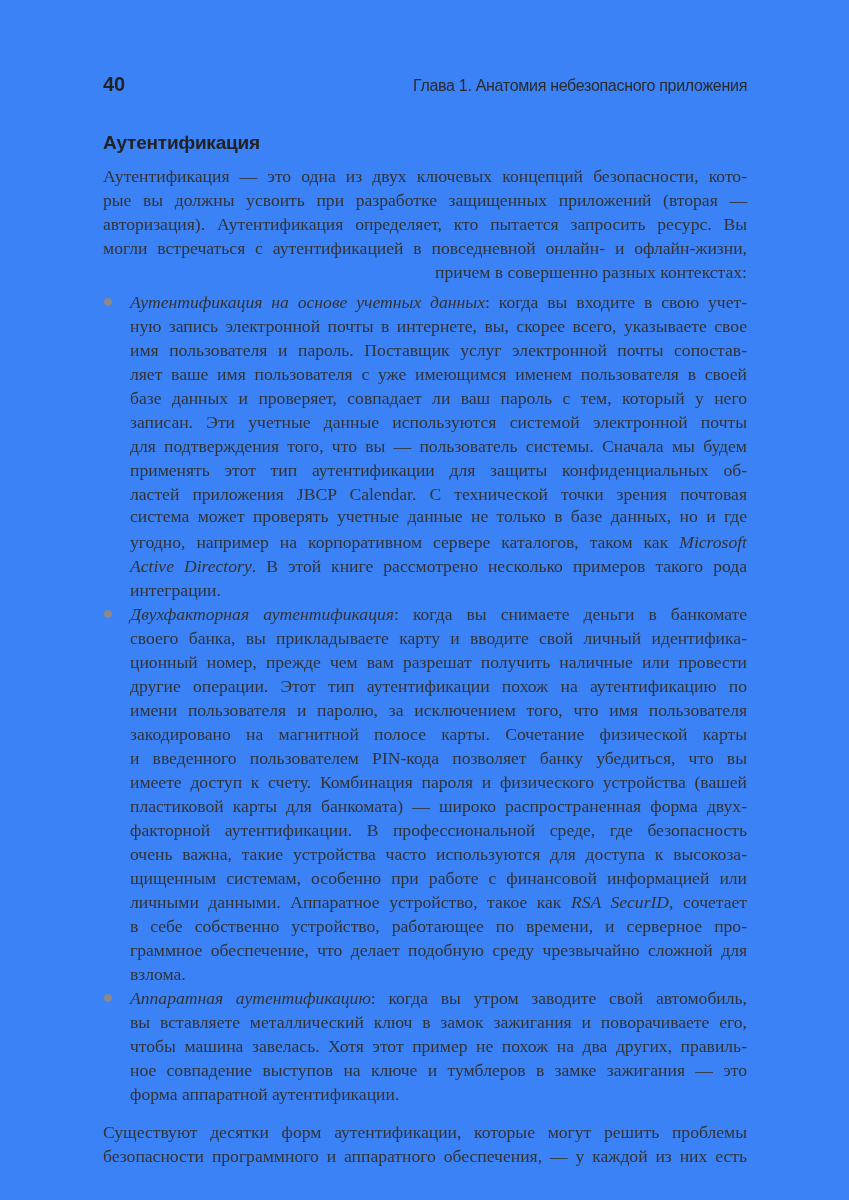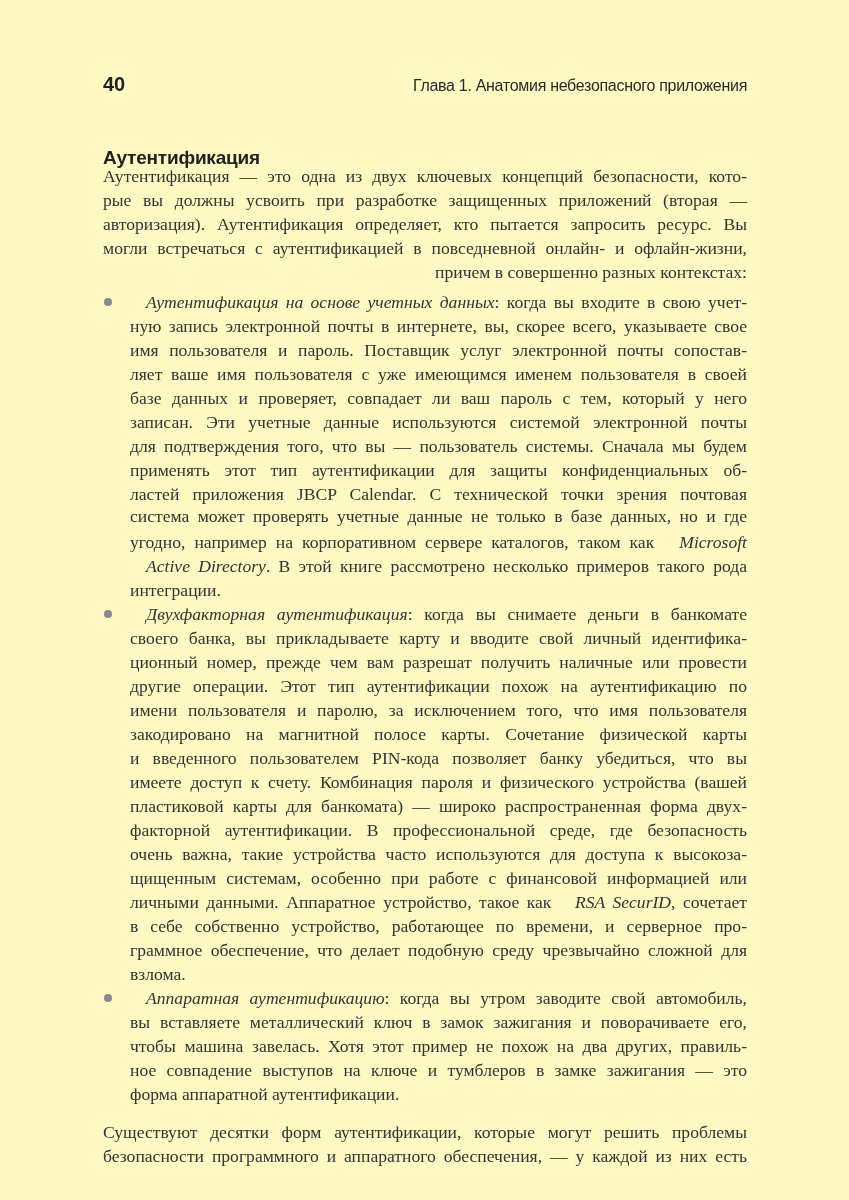--- a/index.html
+++ b/index.html
@@ -1,28 +1,28 @@
 <!DOCTYPE html>
 <html><head>
 <meta charset="utf-8">
 <style>
   html, body { margin: 0; padding: 0; background: #ffffff; }
   body { width: 849px; height: 1200px; position: relative; overflow: hidden; }
-  .page { position: absolute; left: 0; top: 0; width: 849px; height: 1200px; background: #fef9c3; }
+  .page { position: absolute; left: 0; top: 0; width: 849px; height: 1200px; background: #3b82f6; }
   .header { position: absolute; left: 103px; top: 73px; width: 644px; height: 30px; }
   .page-num { position: absolute; left: 0; top: 0; font-family: "Liberation Sans", sans-serif; font-weight: bold; font-size: 20px; color: #222; }
   .running-title { position: absolute; right: 0; top: 4px; font-family: "Liberation Sans", sans-serif; font-size: 16px; color: #2a2a2a; letter-spacing: -0.3px; }
-  .section-title { position: absolute; left: 103px; top: 132px; font-family: "Liberation Sans", sans-serif; font-weight: bold; font-size: 19px; color: #222; letter-spacing: -0.2px; margin-top: 15px; }
+  .section-title { position: absolute; left: 103px; top: 132px; font-family: "Liberation Sans", sans-serif; font-weight: bold; font-size: 19px; color: #222; letter-spacing: -0.2px; }
   .text { font-family: "Liberation Serif", serif; font-size: 17.6px; color: #333; }
   .line { position: absolute; height: 24px; line-height: 24px; white-space: nowrap; }
   .justify { text-align: justify; text-align-last: justify; }
   .p-left { left: 103px; width: 644px; text-align: right; }
   .b-left { left: 130px; width: 617px; }
   .bullet { position: absolute; left: 104px; width: 8px; height: 8px; border-radius: 50%; background: #8a8a8a; }
-  em { font-style: italic; margin-left: 16px; }
+  em { font-style: italic; }
 </style>
 </head>
 <body>
 
 <div class="page">
 
   <div class="header">
     <span class="page-num">40</span>
     <span class="running-title">Глава 1. Анатомия небезопасного приложения</span>
   </div>

